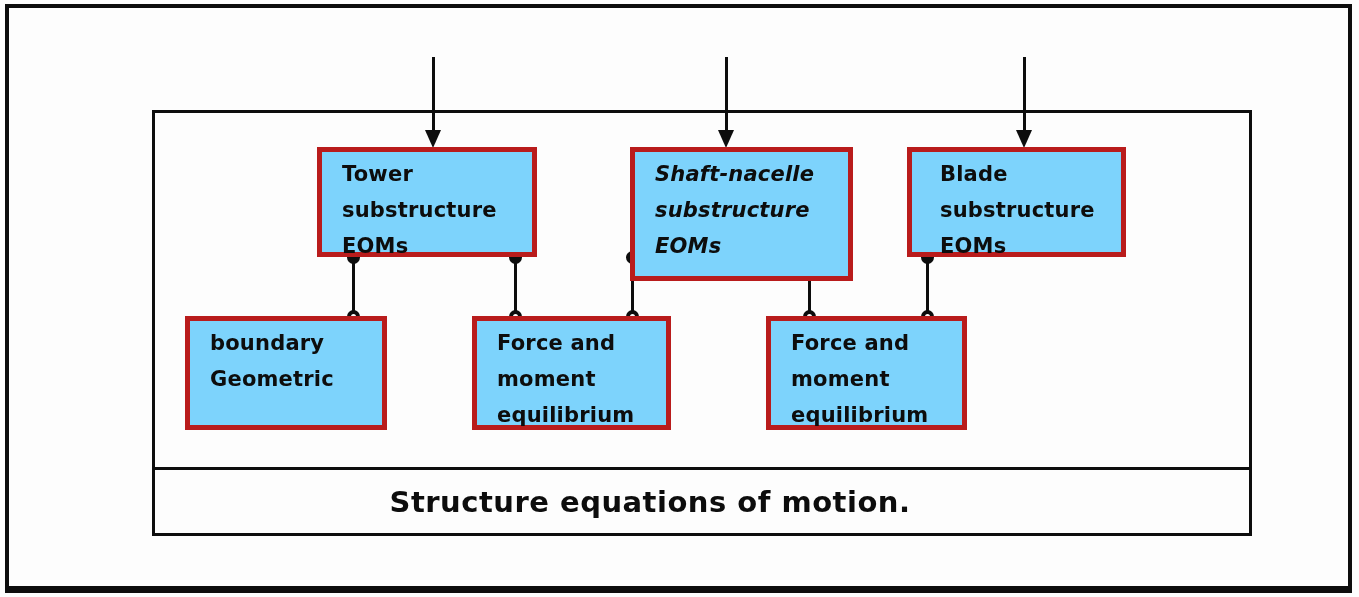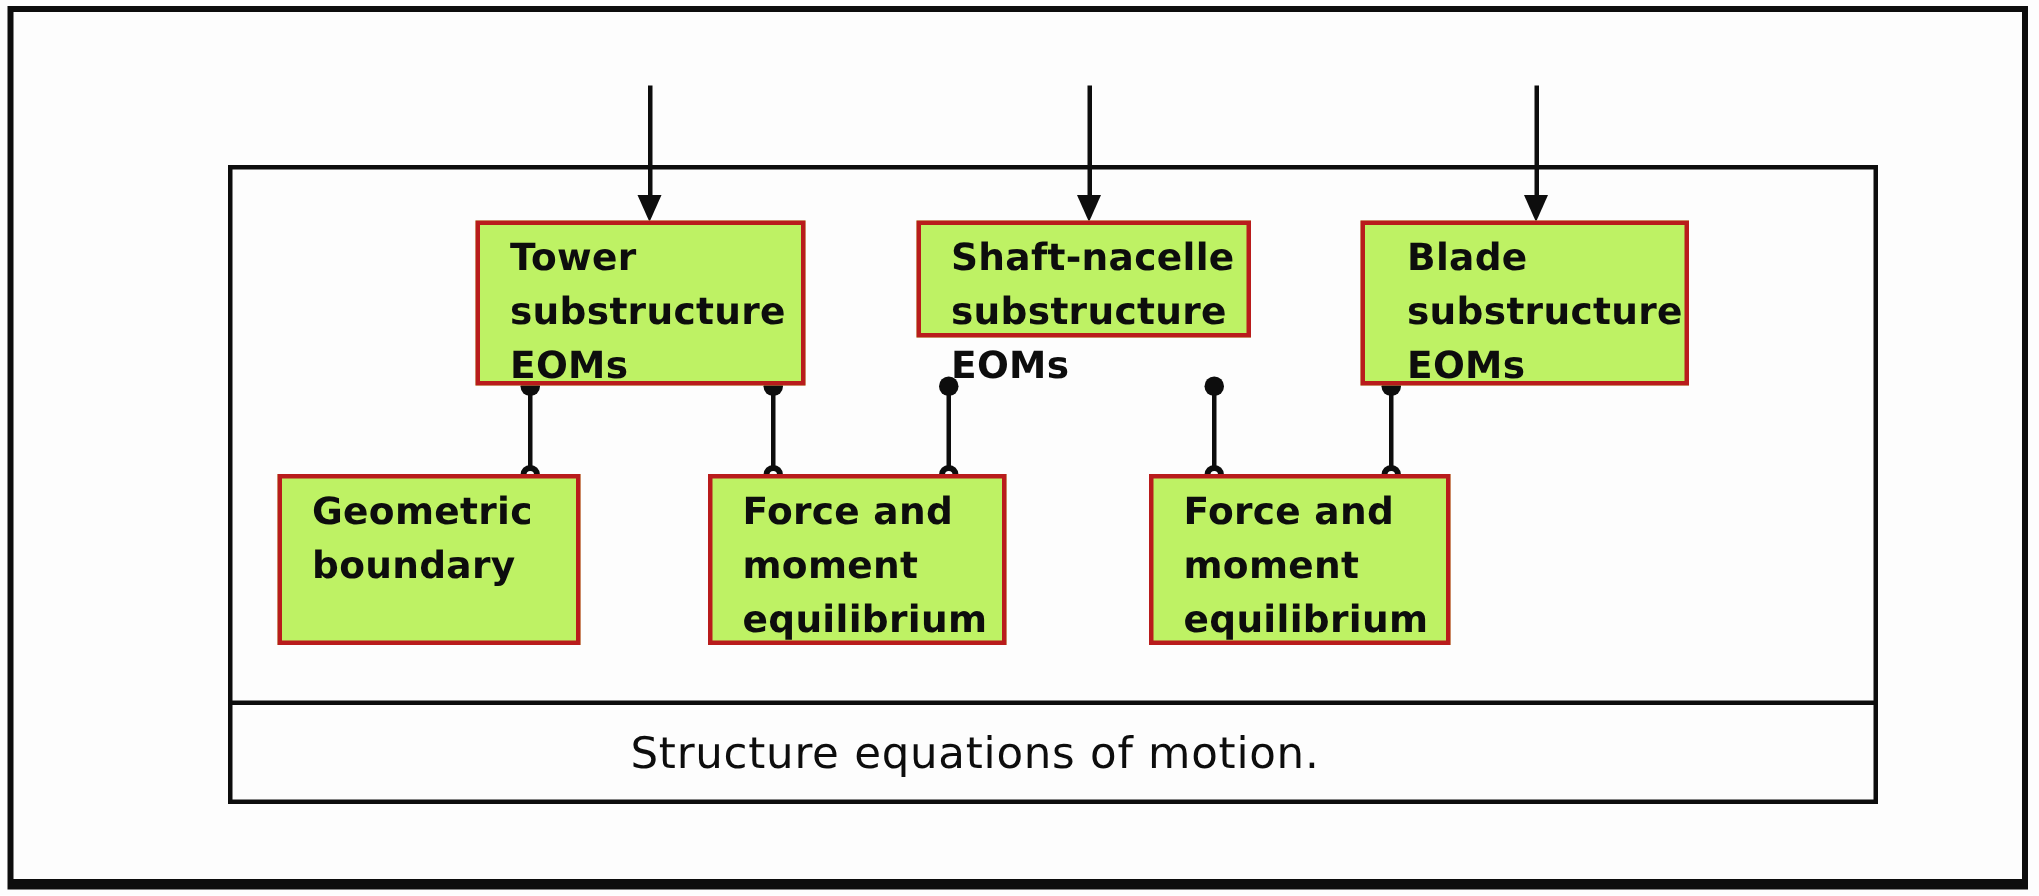--- a/index.html
+++ b/index.html
@@ -41,40 +41,40 @@
   .caption-band {
     position: absolute;
     left: 152px; top: 470px;
     width: 1100px; height: 63px;
     display: flex;
     align-items: center;
     justify-content: center;
   }
   .caption {
     font-size: 29px;
-    font-weight: normal;
+    font-weight: bold;
     letter-spacing: 0.5px;
     transform: translateX(-52px);
     white-space: nowrap;
   }
   
   .node {
     position: absolute;
-    border: 3px solid #b91c1c;
-    background: #bef264;
+    border: 5px solid #b91c1c;
+    background: #7dd3fc;
     box-sizing: border-box;
     padding: 4px 8px 0 20px;
-    font-size: 25px;
+    font-size: 21px;
     font-weight: bold;
     line-height: 36px;
     letter-spacing: 0.2px;
   }
   .node span { display: block; }
   .box-tower      { left: 317px; top: 147px; width: 220px; height: 110px; }
-  .box-shaft      { left: 611px; top: 147px; width: 223px; height: 78px; }
+  .box-shaft      { left: 630px; top: 147px; width: 223px; height: 134px; font-style: italic; }
   .box-blade      { left: 907px; top: 147px; width: 219px; height: 110px; padding-left: 28px; }
   .box-geometric  { left: 185px; top: 316px; width: 202px; height: 114px; }
   .box-force1     { left: 472px; top: 316px; width: 199px; height: 114px; }
   .box-force2     { left: 766px; top: 316px; width: 201px; height: 114px; }
 
   
   .arrow {
     position: absolute;
     top: 57px;
     width: 17px;
@@ -187,22 +187,22 @@
     <span>substructure</span>
     <span>EOMs</span>
   </div>
   <div class="node box-blade">
     <span>Blade</span>
     <span>substructure</span>
     <span>EOMs</span>
   </div>
 
   <div class="node box-geometric">
+    <span>boundary</span>
     <span>Geometric</span>
-    <span>boundary</span>
   </div>
   <div class="node box-force1">
     <span>Force and</span>
     <span>moment</span>
     <span>equilibrium</span>
   </div>
   <div class="node box-force2">
     <span>Force and</span>
     <span>moment</span>
     <span>equilibrium</span>

